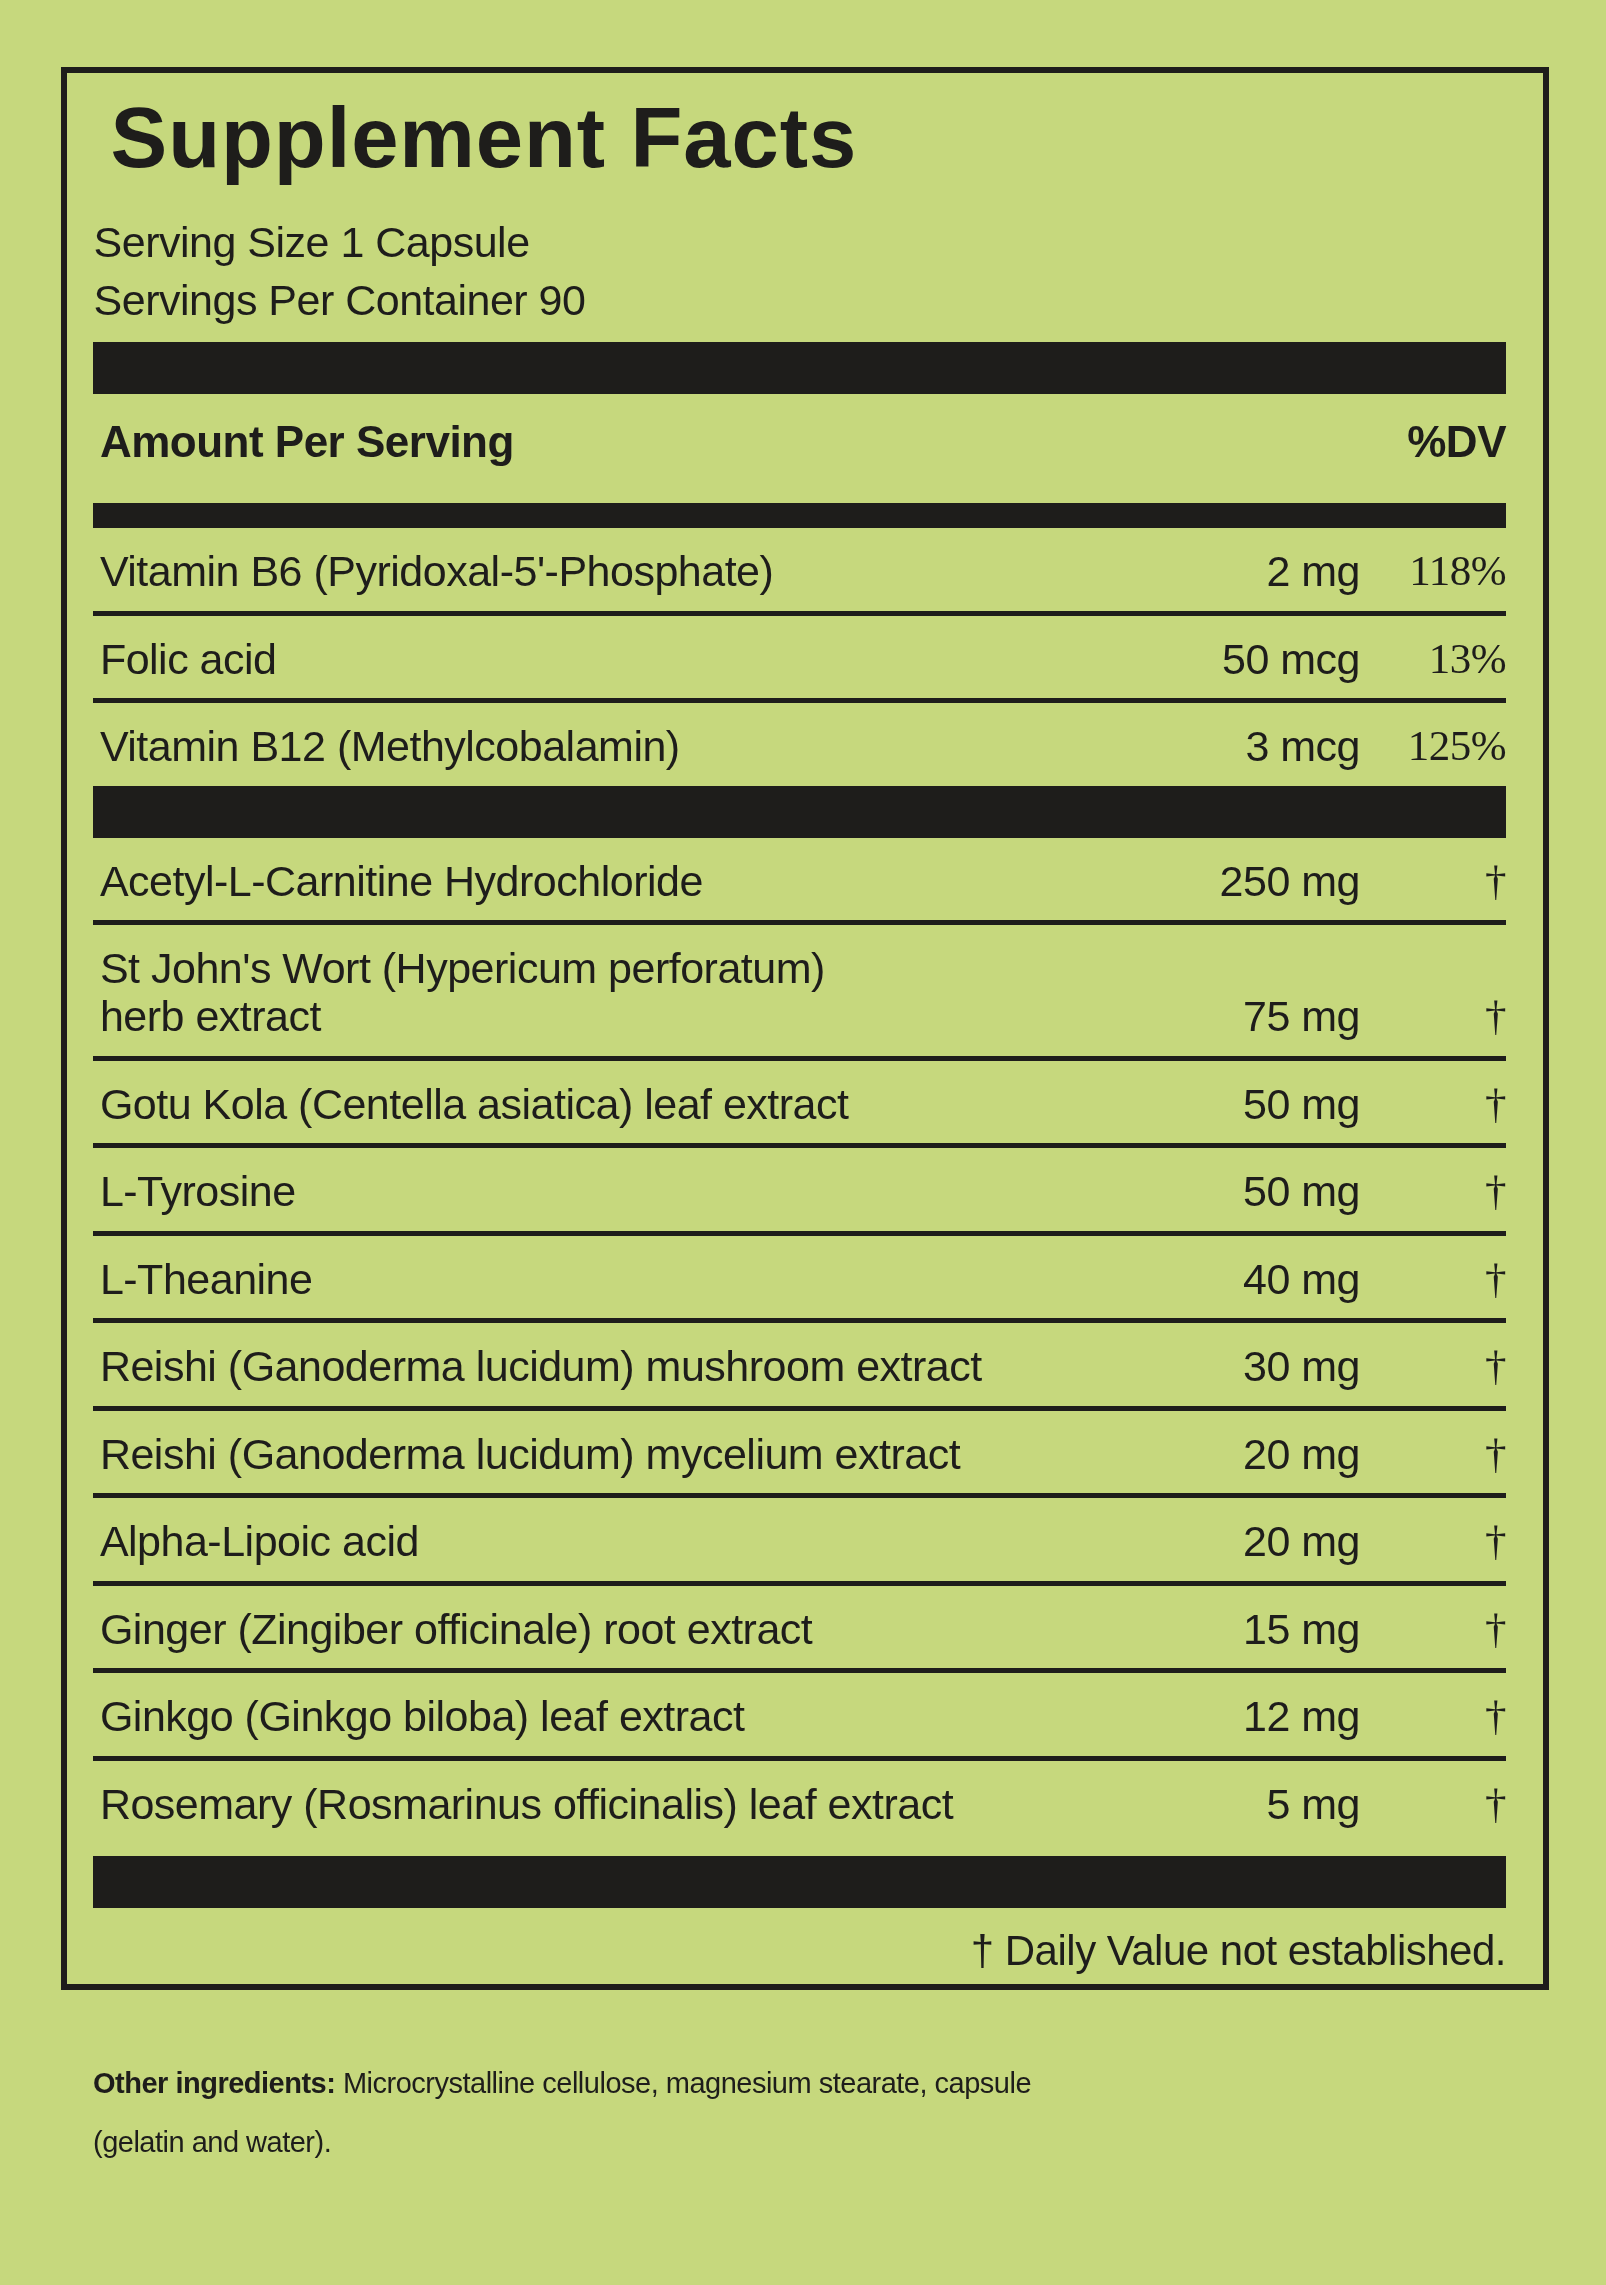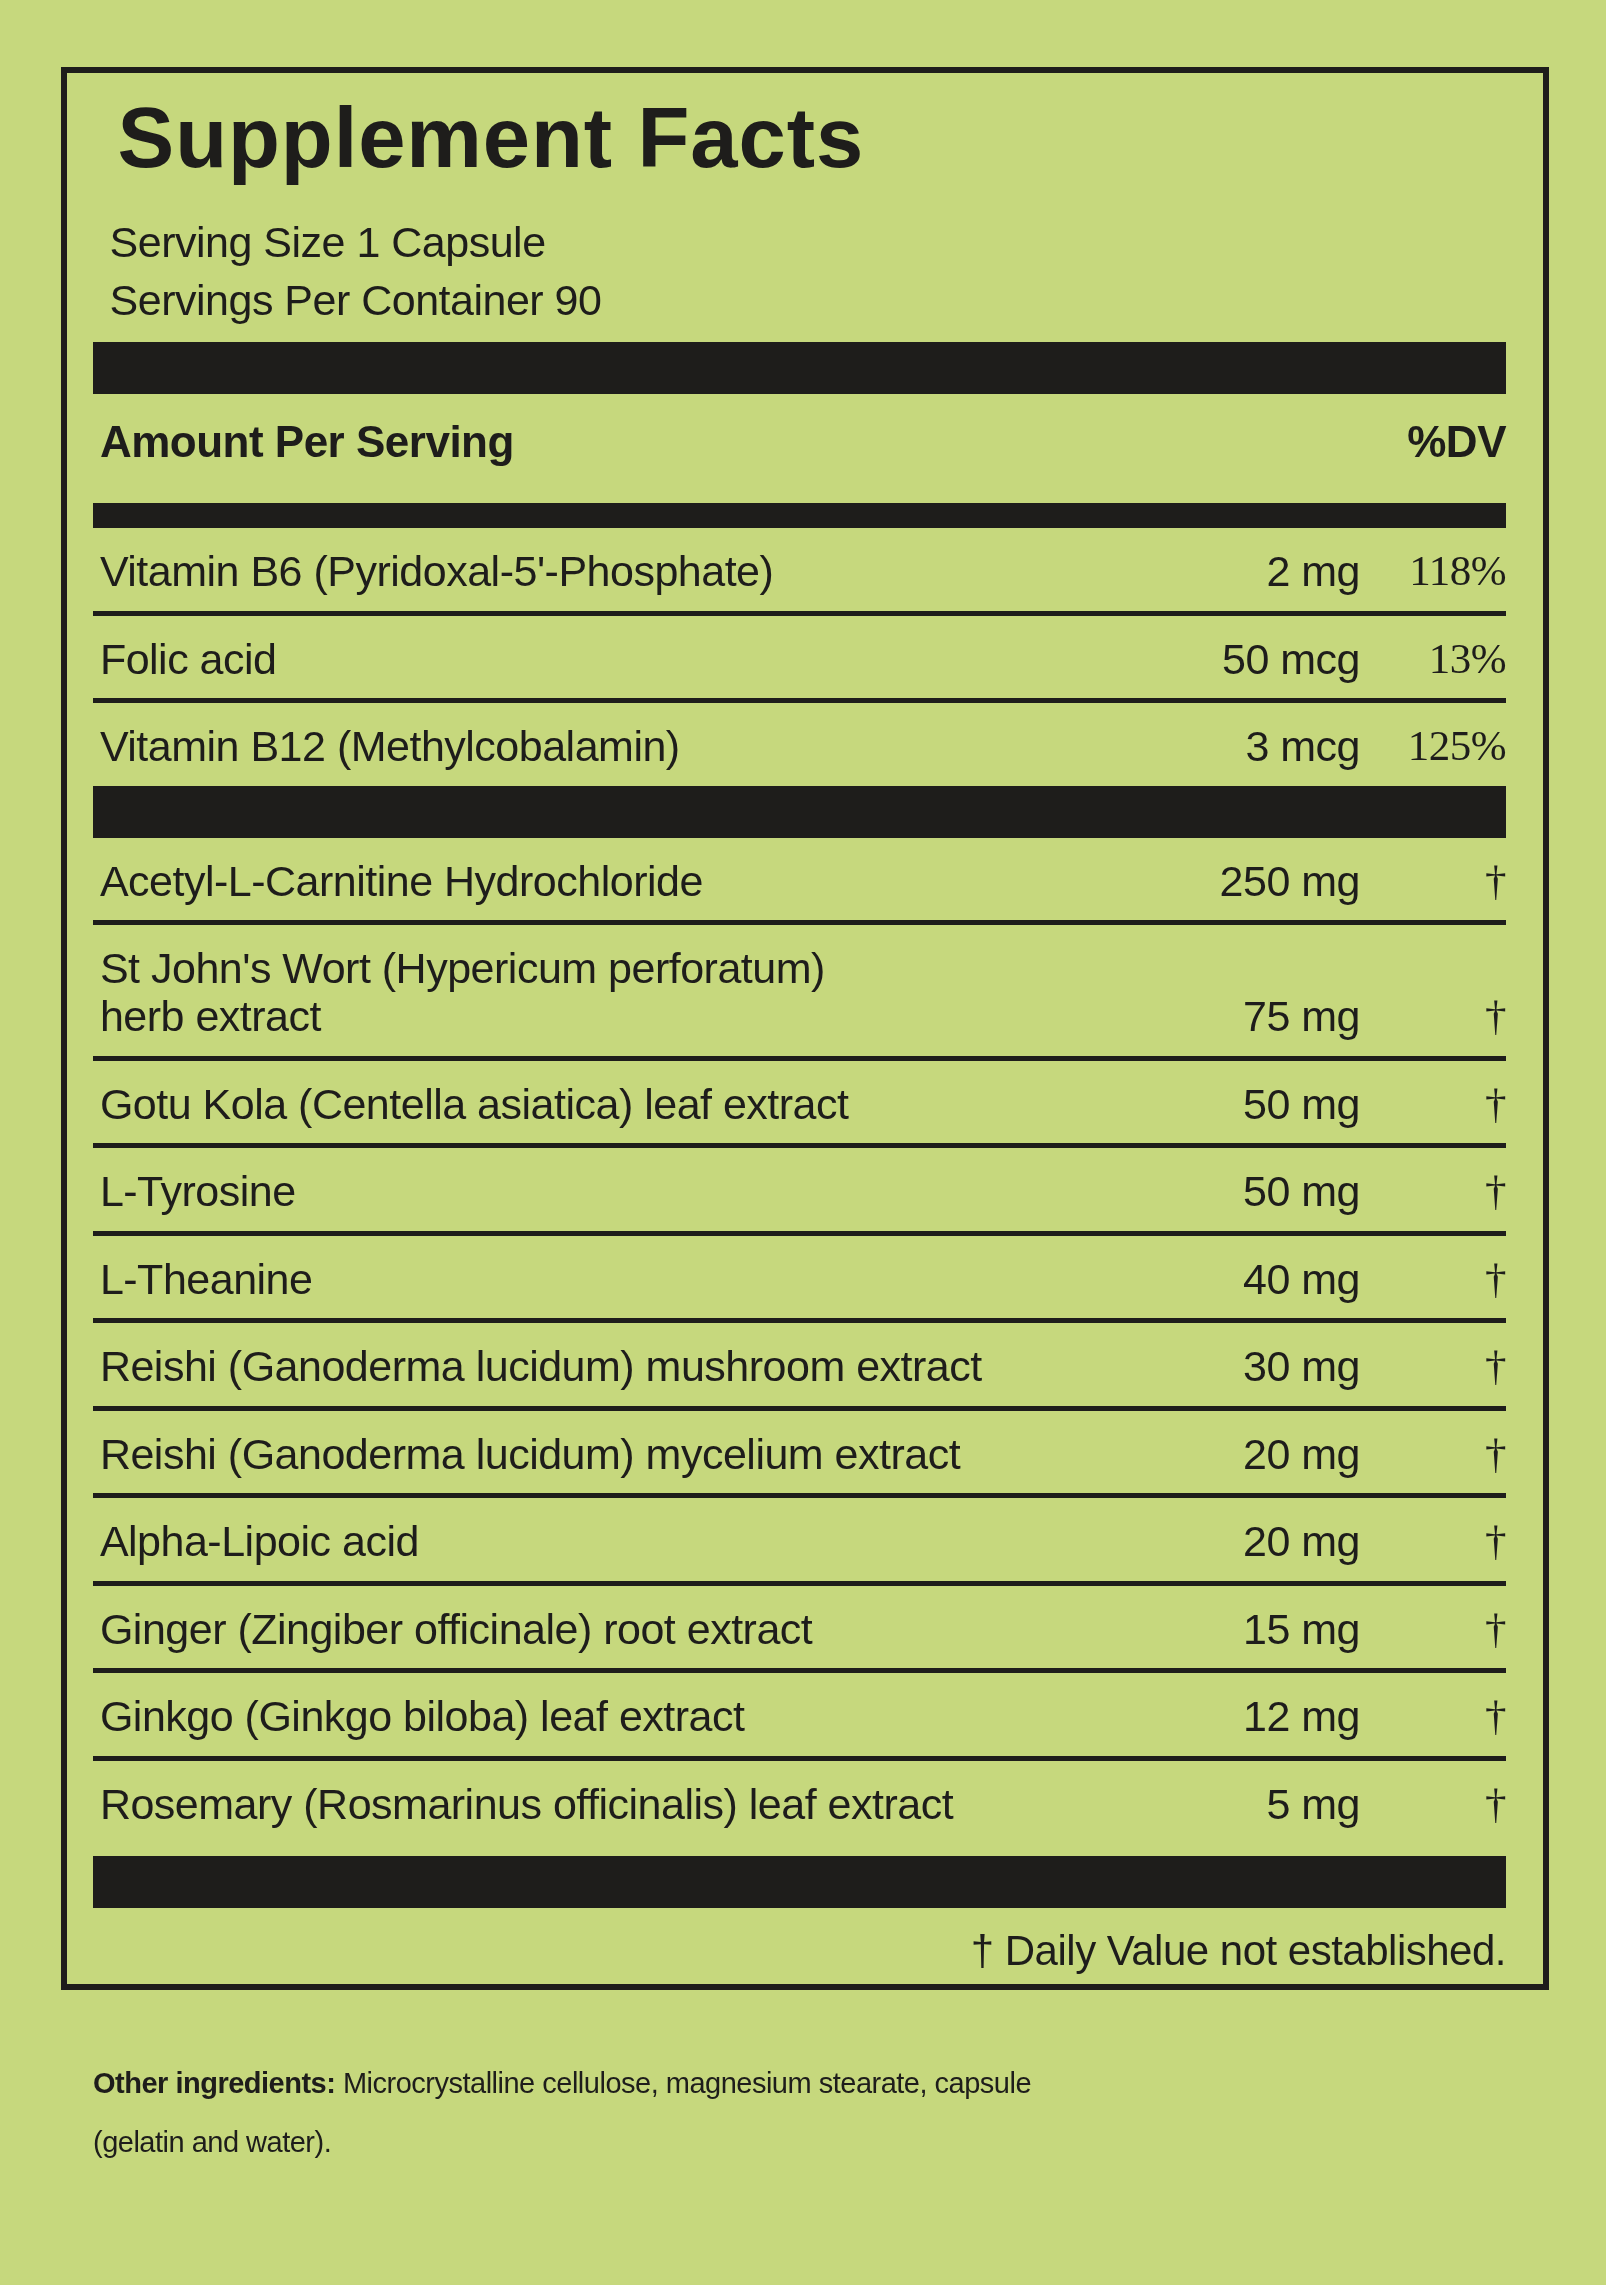--- a/index.html
+++ b/index.html
@@ -19,29 +19,29 @@
   .panel{
     position:absolute;
     left:61px; top:67px;
     width:1488px; height:1923px;
     border:6.4px solid var(--ink);
     padding:0 37px 0 25.6px;
     overflow:hidden;
   }
   .panel-title{
     margin-top:22px;
-    margin-left:25px;
+    margin-left:18px;
     font-size:85px;
     font-weight:bold;
     letter-spacing:0.9px;
     line-height:1.0;
   }
   .serving-info{
     margin-top:33px;
-    margin-left:17px;
+    margin-left:1px;
     font-size:43px;
     line-height:58px;
   }
   .bar{background:var(--ink);width:100%;}
   .bar-thick{height:52px;}
   .bar-medium{height:25.6px;}
   .bar-1{margin-top:12.8px;}
   .bar-4{margin-top:12.8px;}
   .hdr-row{
     display:flex;

